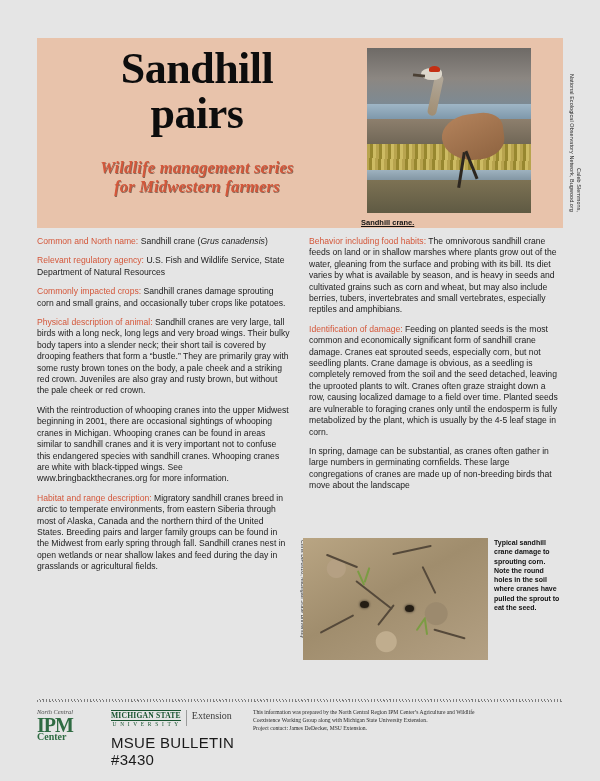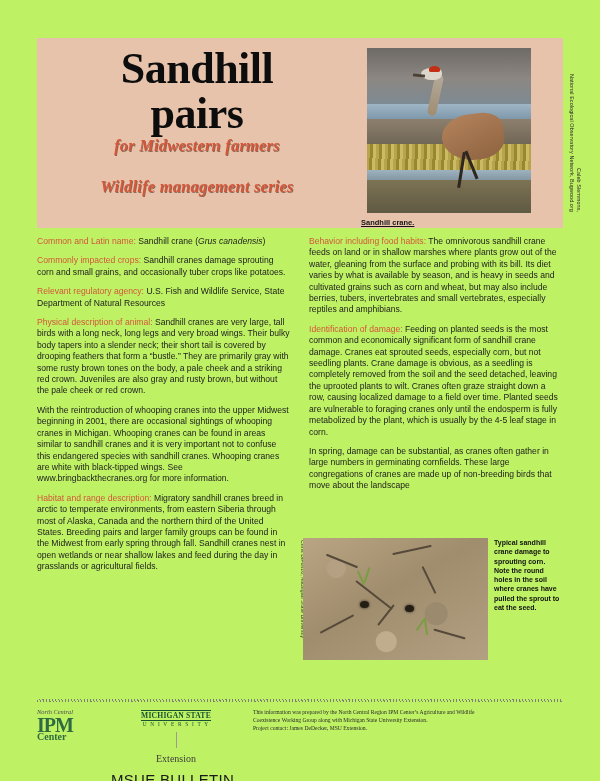--- a/index.html
+++ b/index.html
@@ -5,21 +5,21 @@
   * { box-sizing: border-box; margin: 0; padding: 0; }
   html, body {
     width: 600px; height: 781px;
     background: #ffffff;
     font-family: "Liberation Sans", sans-serif;
     overflow: hidden;
   }
   .page {
     position: relative;
     width: 600px; height: 781px;
-    background: #bef264;
+    background: #e5e5e5;
     padding: 0;
   }
 
   
   .banner {
     position: absolute;
     left: 37px; top: 38px;
     width: 526px; height: 190px;
     background: #e8c3ab;
   }
@@ -261,21 +261,21 @@
     color: #2f6b42;
   }
   .ipm-center {
     font-family: "Liberation Serif", serif;
     font-weight: bold;
     font-size: 10px;
     color: #2f6b42;
     margin-top: -4px;
   }
   .msu-block { width: 140px; padding-left: 10px; padding-top: 4px; }
-  .msu-row { display: flex; align-items: center; gap: 5px; flex-direction: column; }
+  .msu-row { display: flex; align-items: flex-start; gap: 5px; }
   .msu-name {
     font-family: "Liberation Serif", serif;
     font-size: 7.6px;
     font-weight: bold;
     color: #17532f;
     border-top: 1px solid #17532f;
     border-bottom: 1px solid #17532f;
     line-height: 9px;
     letter-spacing: .2px;
   }
@@ -311,22 +311,22 @@
 </head>
 <body>
 
 <div class="page">
 
   <div class="banner">
 
     <div class="banner-titles">
       <div class="title-main">Sandhill</div>
       <div class="title-main">pairs</div>
+      <div class="title-sub">Wildlife management series</div>
       <div class="title-sub" style="margin-top:0">for Midwestern farmers</div>
-      <div class="title-sub">Wildlife management series</div>
     </div>
 
     <div class="hero-photo">
       <div class="hero-sky"></div>
       <div class="hero-water1"></div>
       <div class="hero-mud"></div>
       <div class="hero-grass"></div>
       <div class="hero-water2"></div>
       <div class="hero-ground"></div>
       <div class="crane-body"></div>
@@ -342,29 +342,29 @@
   </div>
 
   <div class="credit-vert credit-hero">Caleb Slemmons,
 National Ecological Observatory Network, Bugwood.org</div>
 
   <div class="cols">
 
     <div class="col">
 
       <p class="body">
-        <span class="lead">Common and Latin name:</span><span> Sandhill crane (</span><span class="ital">Grus canadensis</span><span>)</span>
+        <span class="lead">Common and North name:</span><span> Sandhill crane (</span><span class="ital">Grus canadensis</span><span>)</span>
+      </p>
+
+      <p class="body">
+        <span class="lead">Relevant regulatory agency:</span><span> U.S. Fish and Wildlife Service, State Department of Natural Resources</span>
       </p>
 
       <p class="body">
         <span class="lead">Commonly impacted crops:</span><span> Sandhill cranes damage sprouting corn and small grains, and occasionally tuber crops like potatoes.</span>
-      </p>
-
-      <p class="body">
-        <span class="lead">Relevant regulatory agency:</span><span> U.S. Fish and Wildlife Service, State Department of Natural Resources</span>
       </p>
 
 
       <p class="body">
         <span class="lead">Physical description of animal:</span><span> Sandhill cranes are very large, tall birds with a long neck, long legs and very broad wings. Their bulky body tapers into a slender neck; their short tail is covered by drooping feathers that form a “bustle.” They are primarily gray with some rusty brown tones on the body, a pale cheek and a striking red crown. Juveniles are also gray and rusty brown, but without the pale cheek or red crown.</span>
       </p>
 
       <p class="body">With the reintroduction of whooping cranes into the upper Midwest beginning in 2001, there are occasional sightings of whooping cranes in Michigan. Whooping cranes can be found in areas similar to sandhill cranes and it is very important not to confuse this endangered species with sandhill cranes. Whooping cranes are white with black-tipped wings. See www.bringbackthecranes.org for more information.</p>
 
       <p class="body">

